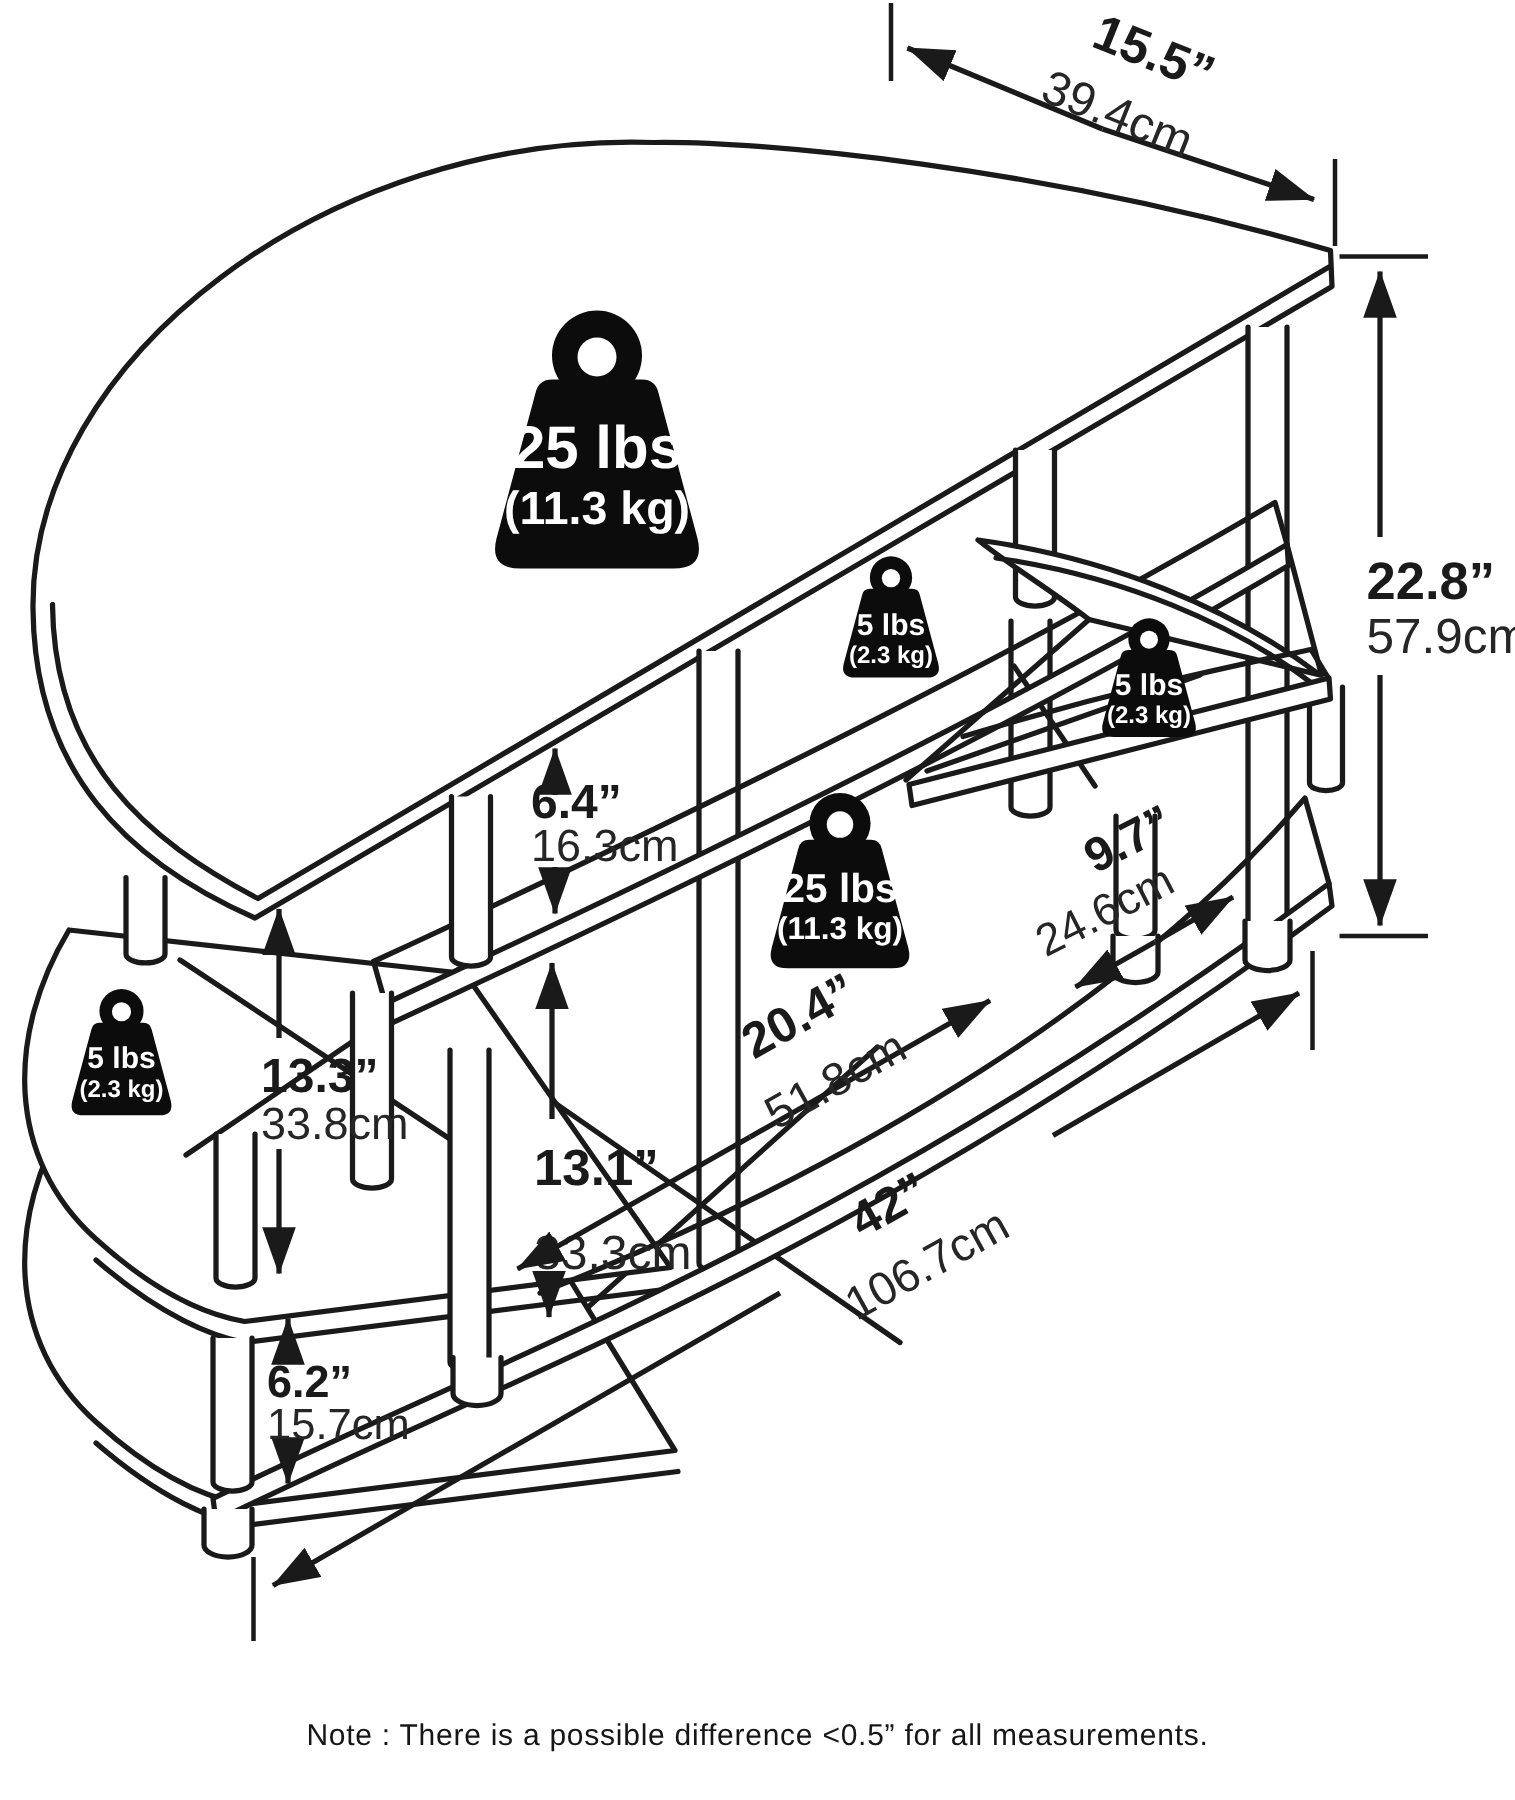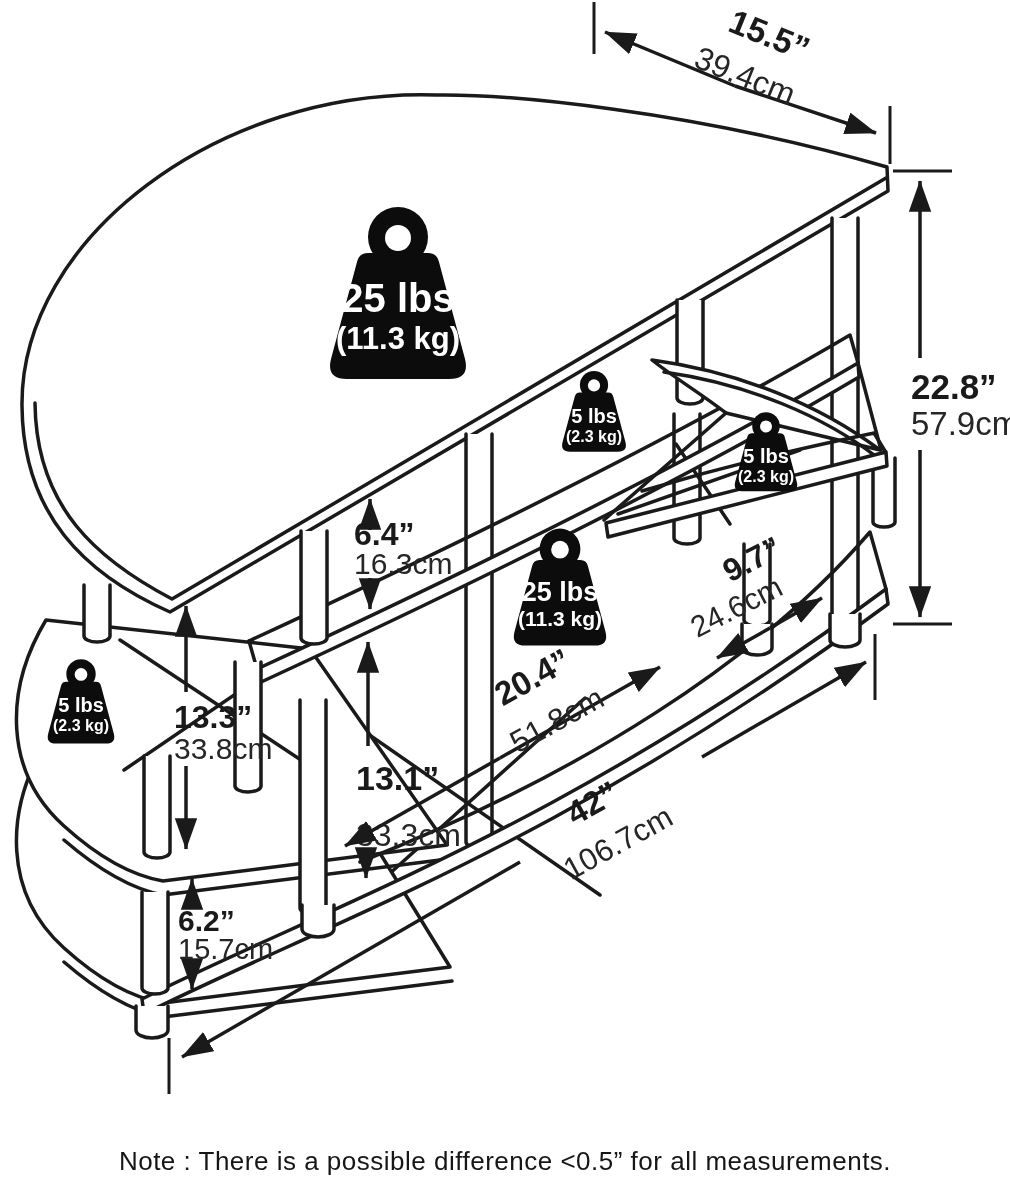--- a/index.html
+++ b/index.html
@@ -5,21 +5,21 @@
   html,body{margin:0;padding:0;background:#ffffff;}
   body{width:1010px;height:1200px;position:relative;overflow:hidden;
        font-family:"Liberation Sans", sans-serif;}
   .stage{position:absolute;inset:0;}
   svg{position:absolute;left:0;top:0;}
   svg text{font-family:"Liberation Sans", sans-serif;fill:#1a1a1a;}
   .in{font-weight:700;}
   .cm{font-weight:400;fill:#262626;}
   .wt{fill:#ffffff;font-weight:700;}
   .note{position:absolute;left:0;right:0;top:1146px;text-align:center;
-        font-size:26px;color:#161616;letter-spacing:0.5px;}
+        font-size:20px;color:#161616;letter-spacing:0.5px;}
 </style>
 </head>
 <body>
 
 <div class="stage">
 <svg width="1010" height="1200" viewBox="0 0 1010 1200">
   <defs>
     <marker id="ah" markerWidth="10" markerHeight="8" refX="8.8" refY="3.2" orient="auto">
       <path d="M0,0 L9,3.2 L0,6.4 Z" fill="#1a1a1a"></path>
     </marker>

